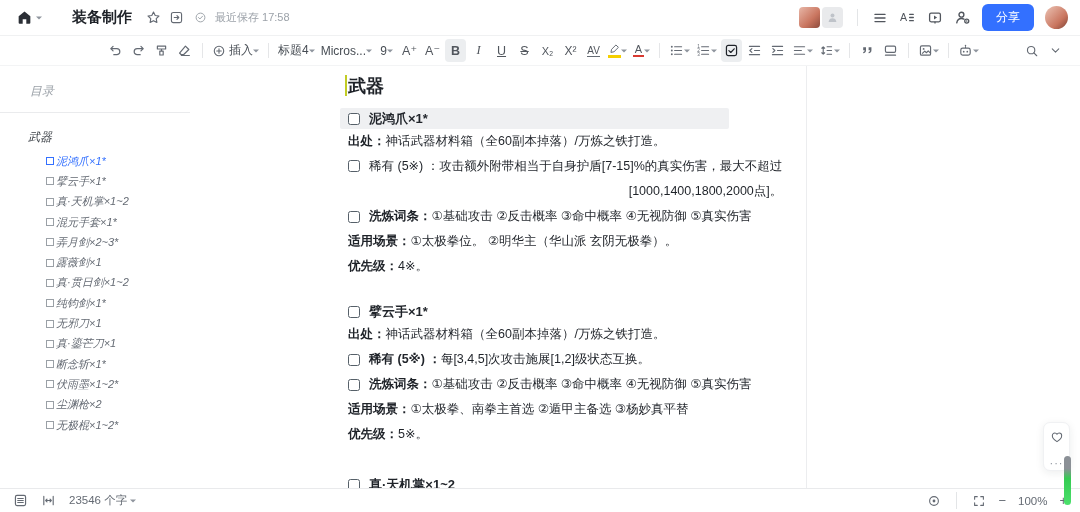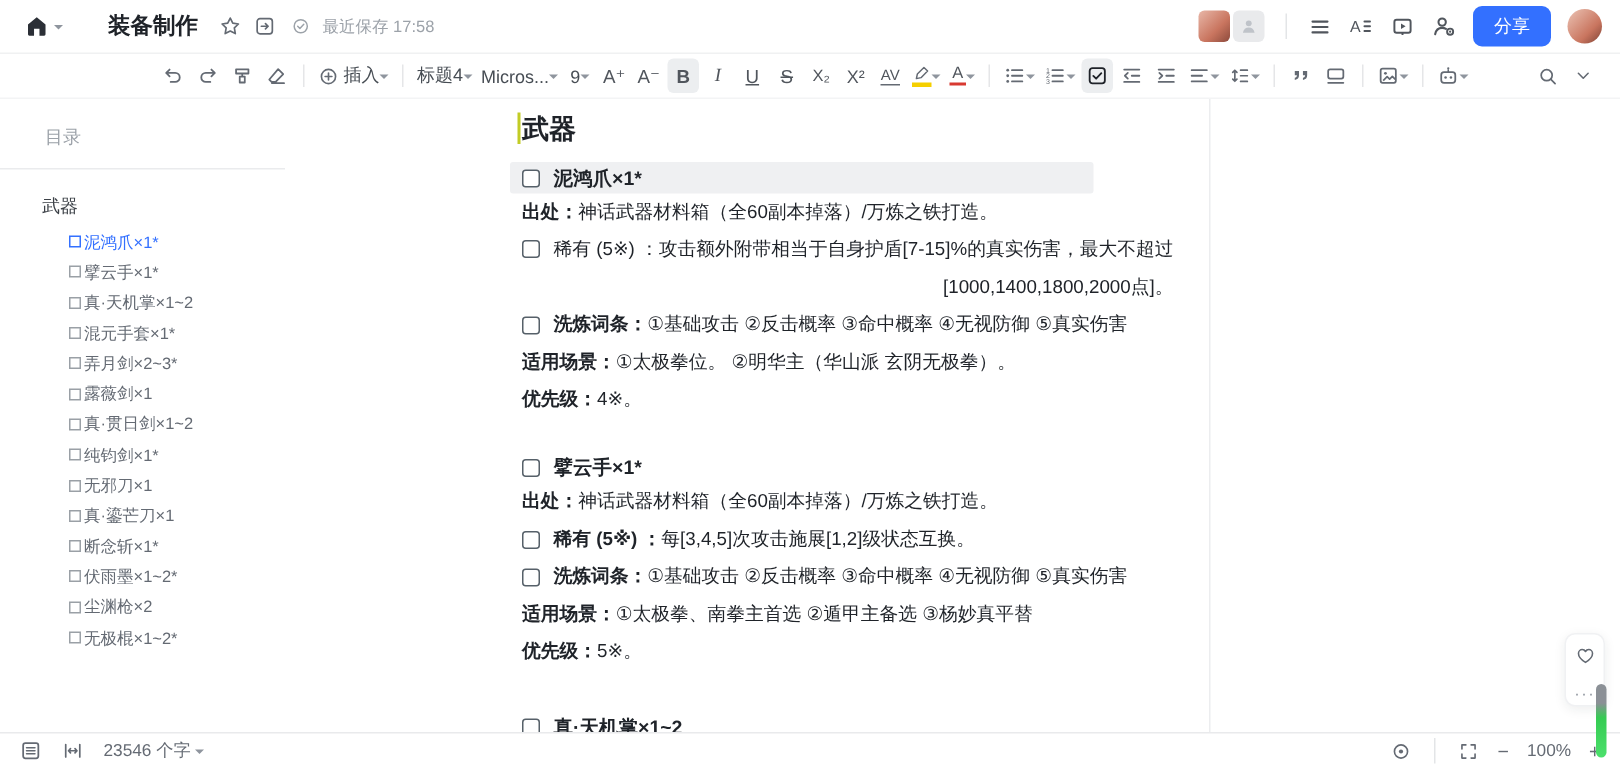--- a/index.html
+++ b/index.html
@@ -45,21 +45,21 @@
   .glyph.b { font-weight:bold; }
   .glyph.i { font-style:italic; font-family:"Liberation Serif",serif; }
   .glyph.u { text-decoration:underline; }
   .glyph.s { text-decoration:line-through; }
   .colbar { display:flex; flex-direction:column; align-items:center; line-height:1; }
   .bar-y { width:13px; height:3px; background:#f5cf00; margin-top:1px; }
   .bar-r { width:11px; height:2.6px; background:#d83931; margin-top:1px; }
   .toolbar-right { margin-left:auto; display:flex; align-items:center; gap:10px; padding-right:18px; }
 
   
-  .sidebar { position:absolute; top:66px; left:0; width:200px; bottom:32px; background:#fff; }
+  .sidebar { position:absolute; top:66px; left:0; width:200px; bottom:32px; background:#fff;font-style:italic; }
   .toc-title { color:#9ba1a8; font-size:12px; padding:17px 0 12px 30px; }
   .toc-divider { height:1px; background:#eaebed; width:190px; }
   .toc-section { font-size:12px; color:#3c4147; padding:16px 0 5px 28px; }
   .toc-item { display:flex; align-items:center; height:20.3px; padding-left:46px;
     font-size:11px; color:#646a73; white-space:nowrap; }
   .toc-box { width:8px; height:8px; border:1px solid #9aa0a6; margin-right:2px; flex:none; }
   .toc-item.active { color:#3370ff; }
   .toc-item.active .toc-box { border-color:#3370ff; }
 
   

